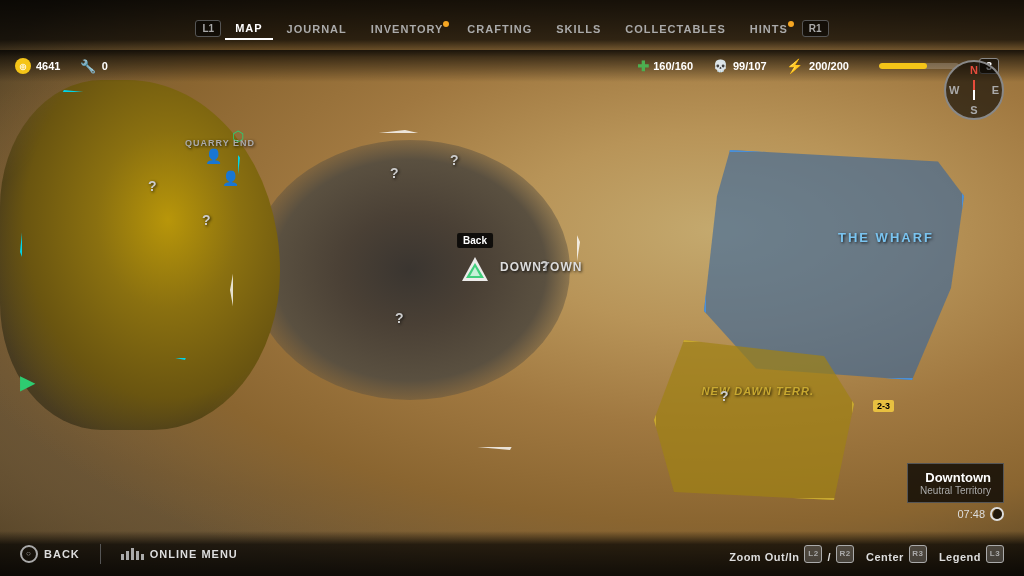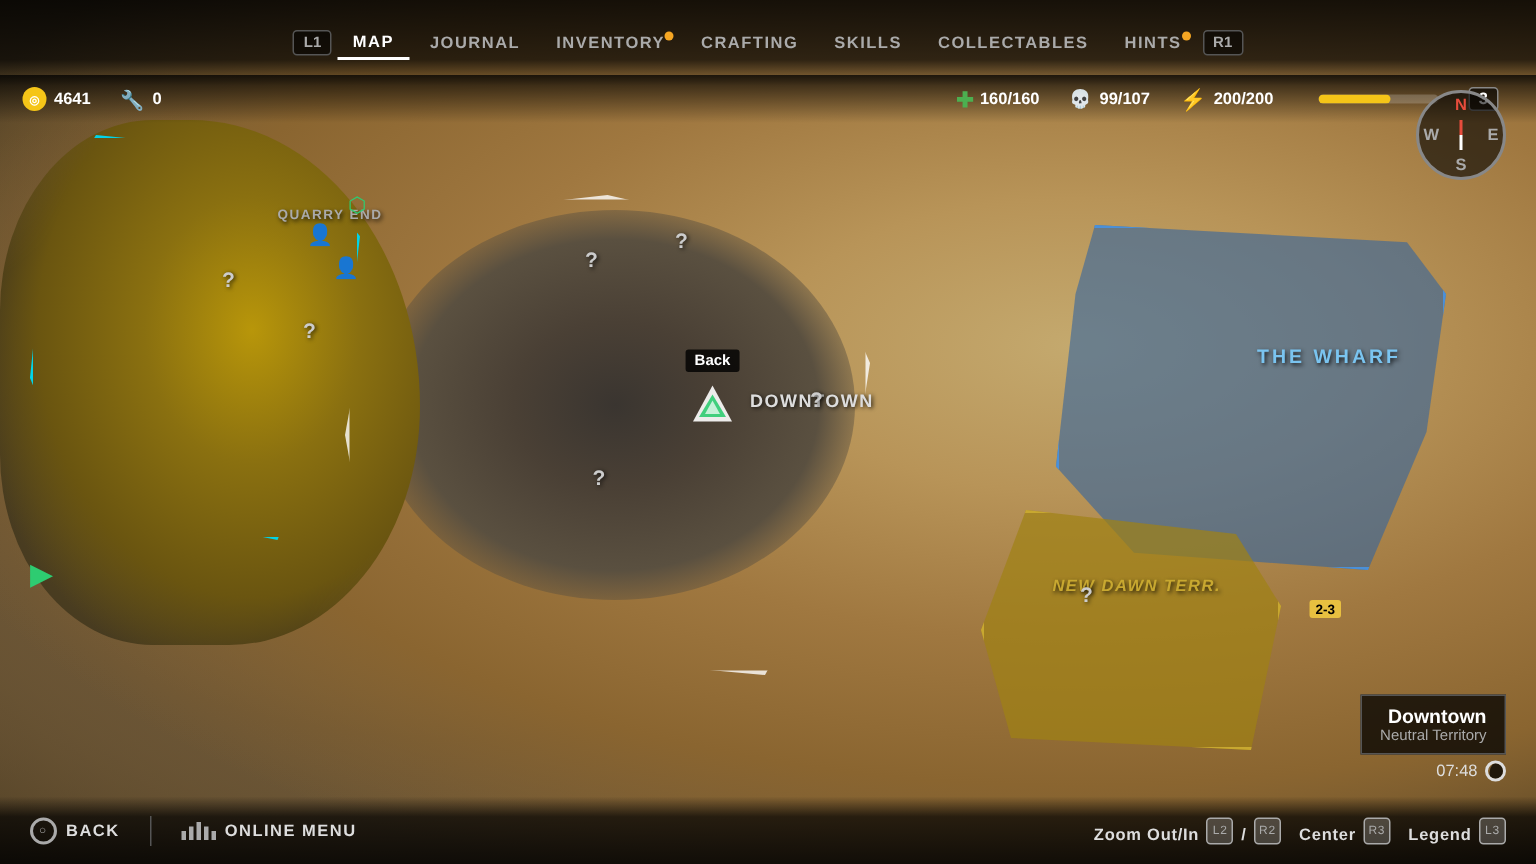--- a/index.html
+++ b/index.html
@@ -397,21 +397,21 @@
       width: 18px;
       height: 18px;
       background: rgba(255,255,255,0.2);
       border: 1px solid #aaa;
       border-radius: 3px;
       display: flex;
       align-items: center;
       justify-content: center;
       font-size: 8px;
       color: #aaa;
-      font-weight: normal;
+      font-weight: bold;
     }
 
     .divider {
       width: 1px;
       height: 20px;
       background: #555;
     }
 
     .bottom-right {
       margin-left: auto;

